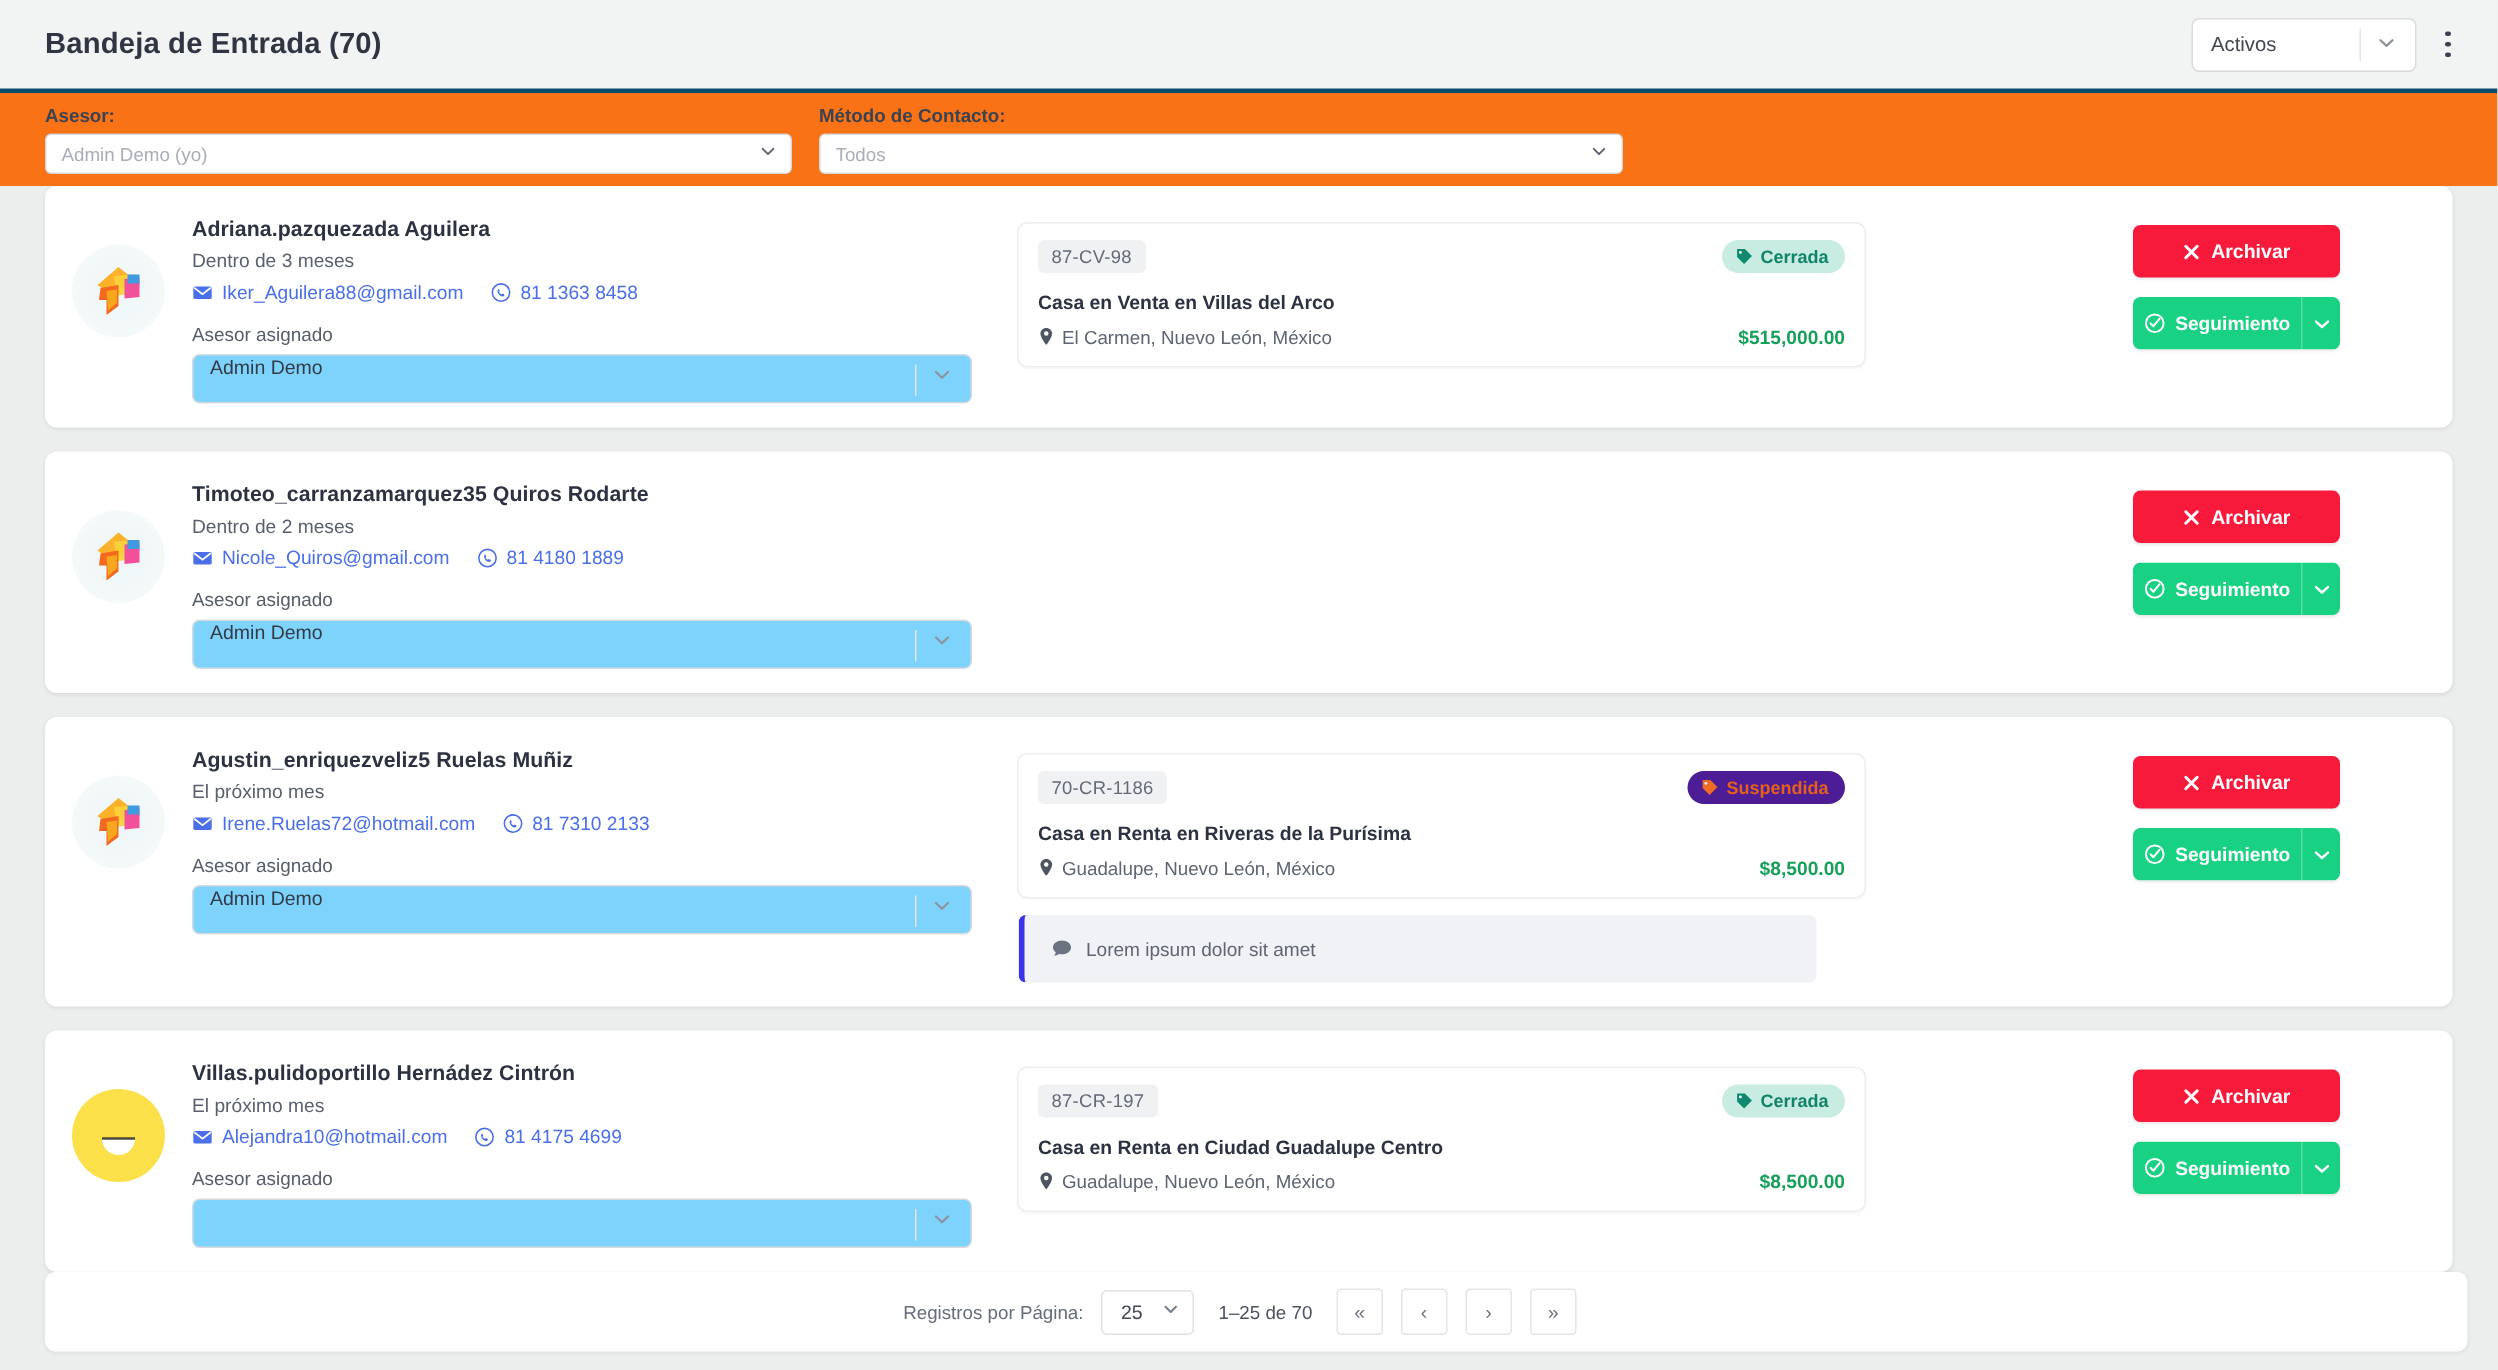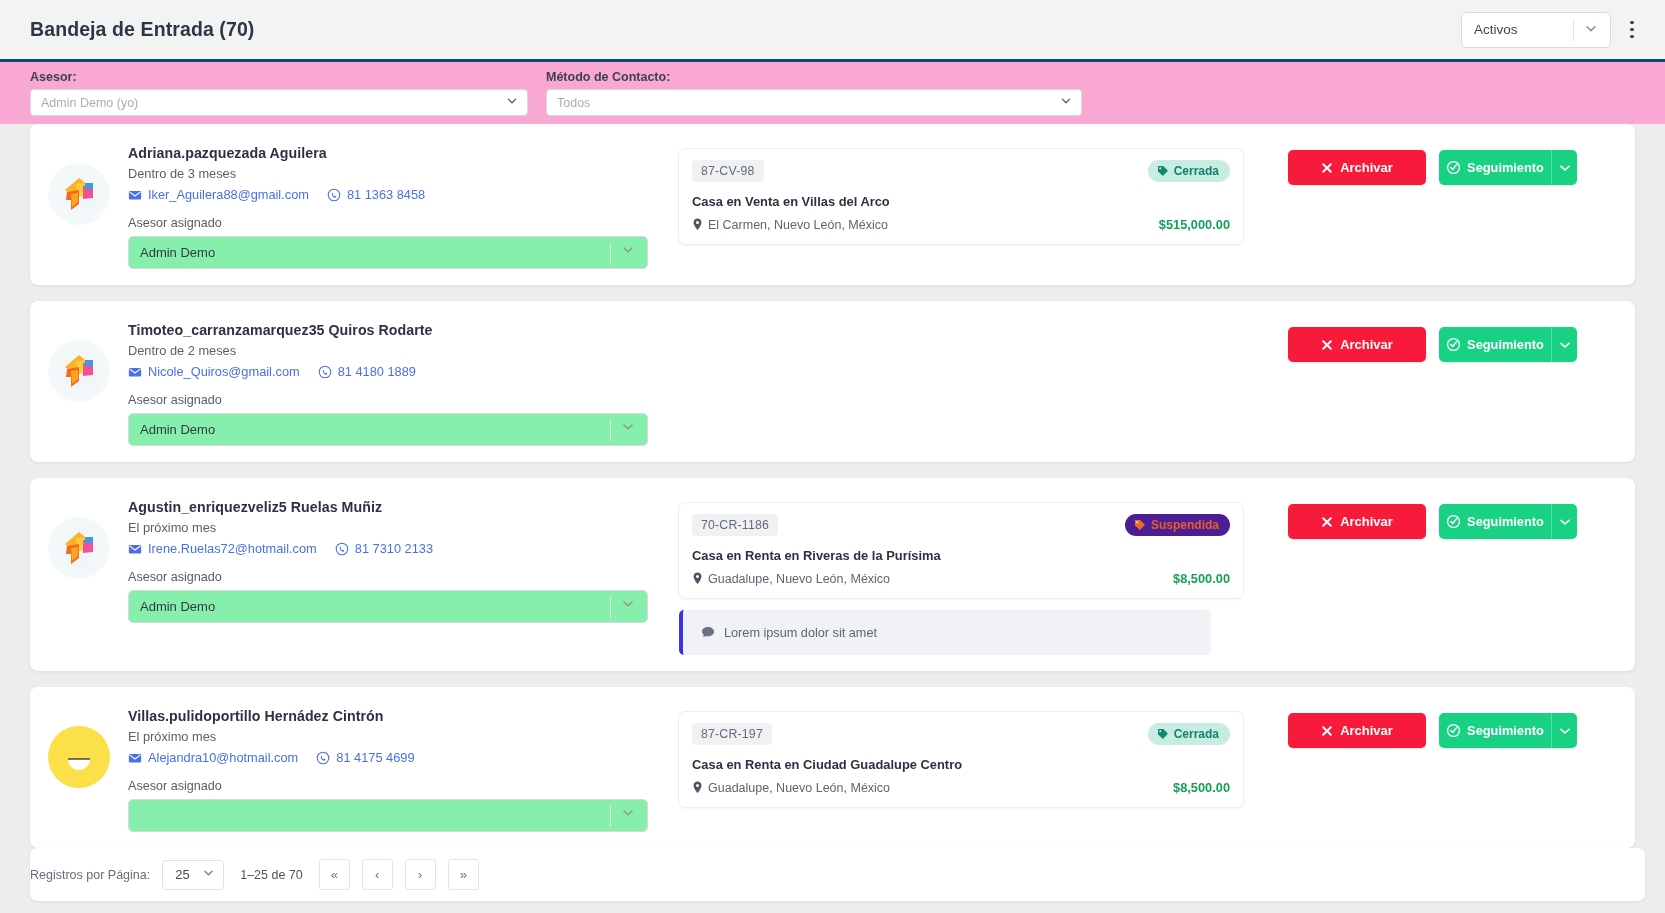--- a/index.html
+++ b/index.html
@@ -60,21 +60,21 @@
     align-items: center; justify-content: center;
     gap: 3.5px;
     border-radius: 4px;
     cursor: pointer;
   }
   .kebab i { width: 3.5px; height: 3.5px; border-radius: 50%; background: #3b4150; display: block; }
 
   
   .filterbar {
     height: 62px;
-    background: #f9a8d4;
+    background: #f97316;
     display: flex;
     padding: 8px 0 0 30px;
     gap: 18px;
   }
   .filter-group { display: flex; flex-direction: column; gap: 5px; }
   .filter-label {
     font-size: 12.5px; font-weight: bold; color: #3c4250;
   }
   .filter-select {
     height: 27px;
@@ -137,22 +137,22 @@
     display: flex; align-items: center; gap: 18px; margin-top: 6px;
     font-size: 12.8px;
   }
   .clink { display: flex; align-items: center; gap: 6px; color: #4a6fe8; }
   .clink.wa { color: #4a6fe8; }
   .asesor-lbl { font-size: 12.6px; color: #555c6a; margin-top: 14px; }
   .asesor-sel {
     width: 520px; height: 33px;
     border: 1px solid #d8dade;
     border-radius: 5px;
-    background: #86efac;
-    display: flex; align-items: center;
+    background: #7dd3fc;
+    display: flex; align-items: flex-start;
     padding-left: 11px;
     font-size: 13px; color: #333a46;
     margin-top: 6px;
     position: relative;
   }
   .asesor-sel .divider {
     position: absolute; right: 36px; top: 6px;
     width: 1px; height: 21px; background: #e4e6e9;
   }
   .asesor-sel .chev { position: absolute; right: 12px; top: 50%; transform: translateY(-60%); }
@@ -209,21 +209,21 @@
     display: flex; align-items: center;
     padding-left: 18px;
     gap: 9px;
     font-size: 12.7px;
     color: #5f6573;
   }
 
   
   .card-right {
     flex: 1;
-    display: flex; flex-direction: row;
+    display: flex; flex-direction: column;
     align-items: flex-end;
     padding-right: 75px;
     padding-top: 10px;
     gap: 13px;
   }
   .btn-archivar {
     width: 138px; height: 35px;
     background: #f81a3b;
     color: #fff;
     border: none; border-radius: 5px;
@@ -257,21 +257,21 @@
   }
 
   
   .footer {
     position: absolute;
     left: 30px; right: 20px; bottom: 12px;
     height: 53px;
     background: #fff;
     border-radius: 7px;
     box-shadow: 0 1px 3px rgba(30,40,60,.08);
-    display: flex; align-items: center; justify-content: flex-start;
+    display: flex; align-items: center; justify-content: center;
     padding-right: 22px;
     gap: 12px;
   }
   .rpp-label { font-size: 12.5px; color: #656c7a; }
   .rpp-select {
     width: 62px; height: 30px;
     border: 1px solid #dfe1e5; border-radius: 4px;
     background: #fff;
     display: flex; align-items: center; padding-left: 12px;
     font-size: 13px; color: #424955; position: relative;

